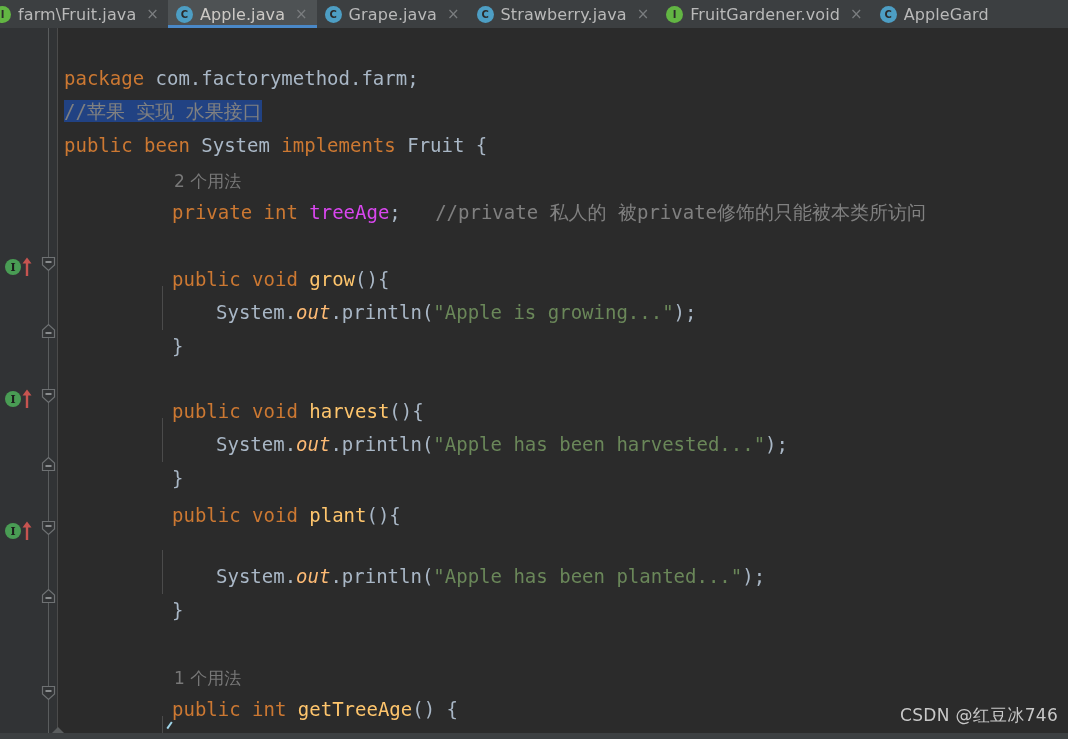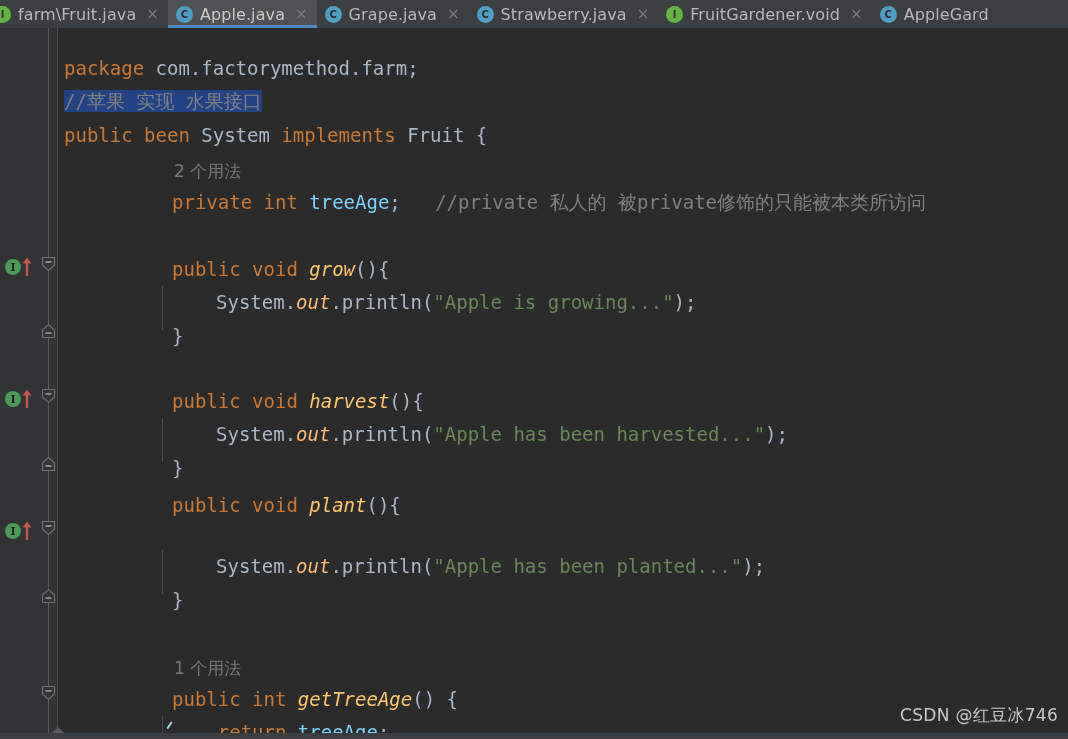--- a/index.html
+++ b/index.html
@@ -89,28 +89,29 @@
 
   .line {
     position: absolute;
     left: 0;
     height: 33.4px;
     line-height: 33.4px;
     font-size: 19px;
     white-space: pre;
     color: #a9b7c6;
     letter-spacing: 0px;
+    margin-top: 10px;
   }
   .code-line { padding-left: 6px; }
 
   
   .kw      { color: #cc7832; }
   .cls-nm  { color: #a9b7c6; }
-  .method  { color: #ffc66d; font-style: italic; }
-  .field   { color: #7dd3fc; }
+  .method  { color: #ffc66d; }
+  .field   { color: #d946ef; }
   .str     { color: #6a8759; }
   .cmt     { color: #808080; }
   .statics { color: #fdba74; font-style: italic; }
   .plain   { color: #a9b7c6; }
   .hint    { color: #787878; font-size: 17px; font-family: "DejaVu Sans","Liberation Sans",sans-serif; }
 
   
   .sel {
     background: #214283;
     color: #808080;

